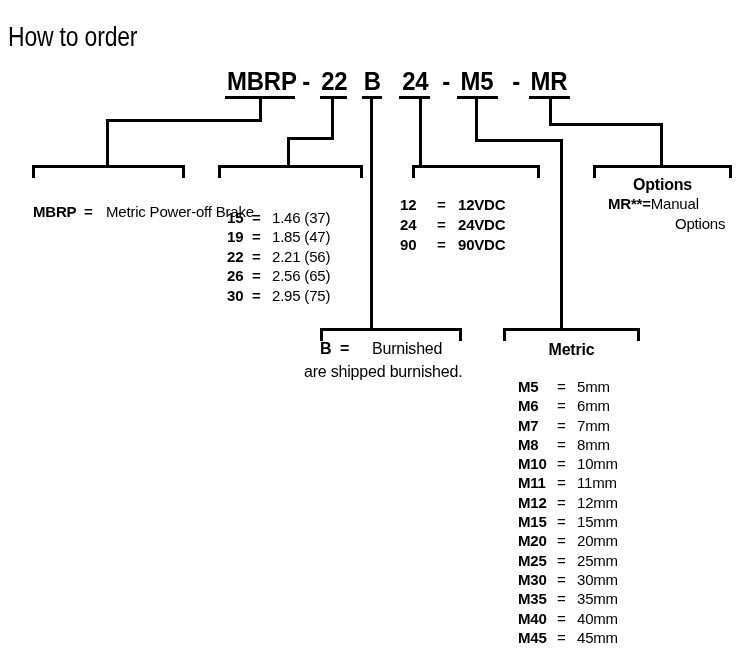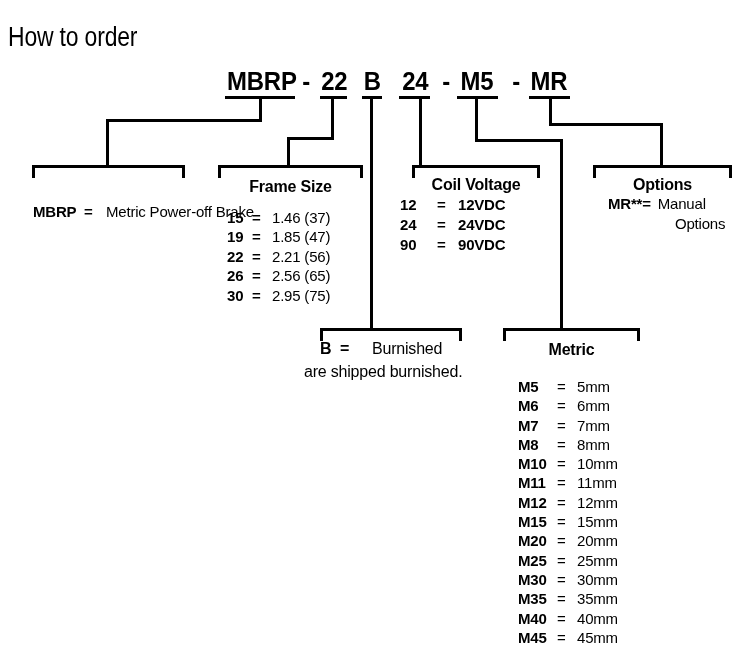--- a/index.html
+++ b/index.html
@@ -96,21 +96,20 @@
   <div class="row" style="left:33px;top:202px">
     <span class="b" style="width:51px">MBRP</span>
     <span class="b" style="width:22px">=</span>
     <span class="stack">
       <span>Metric</span>
       <span>Power-off</span>
       <span>Brake</span>
     </span>
   </div>
 
-  <div class="hdr" style="left:218px;top:177px;width:145px">Frame Size</div>
   <div class="tbl" style="left:227px;top:208px">
     <div class="trow">
       <span class="b" style="width:25px">15</span>
       <span class="b" style="width:20px">=</span>
       <span>1.46 (37)</span>
     </div>
     <div class="trow">
       <span class="b" style="width:25px">19</span>
       <span class="b" style="width:20px">=</span>
       <span>1.85 (47)</span>
@@ -125,21 +124,20 @@
       <span class="b" style="width:20px">=</span>
       <span>2.56 (65)</span>
     </div>
     <div class="trow">
       <span class="b" style="width:25px">30</span>
       <span class="b" style="width:20px">=</span>
       <span>2.95 (75)</span>
     </div>
   </div>
 
-  <div class="hdr" style="left:412px;top:175px;width:128px">Coil Voltage</div>
   <div class="tbl coil" style="left:400px;top:195px">
     <div class="trow">
       <span style="width:37px">12</span>
       <span style="width:21px">=</span>
       <span>12VDC</span>
     </div>
     <div class="trow">
       <span style="width:37px">24</span>
       <span style="width:21px">=</span>
       <span>24VDC</span>
@@ -148,21 +146,21 @@
       <span style="width:37px">90</span>
       <span style="width:21px">=</span>
       <span>90VDC</span>
     </div>
   </div>
 
   <div class="hdr" style="left:593px;top:175px;width:139px">Options</div>
   <div class="row" style="left:608px;top:194px">
     <span class="b">MR**</span>
     <span class="b">=</span>
-    <span style="margin-left:7px">Manual</span>
+    <span style="">Manual</span>
   </div>
   <div class="row" style="left:675px;top:214px">
     <span>Options</span>
   </div>
 
   <div class="abs t16 b" style="left:320px;top:339px">B</div>
   <div class="abs t16 b" style="left:340px;top:339px">=</div>
   <div class="abs t16" style="left:372px;top:339px">Burnished</div>
   <div class="note" style="left:304px;top:362px">
     <div>are shipped burnished.</div>

